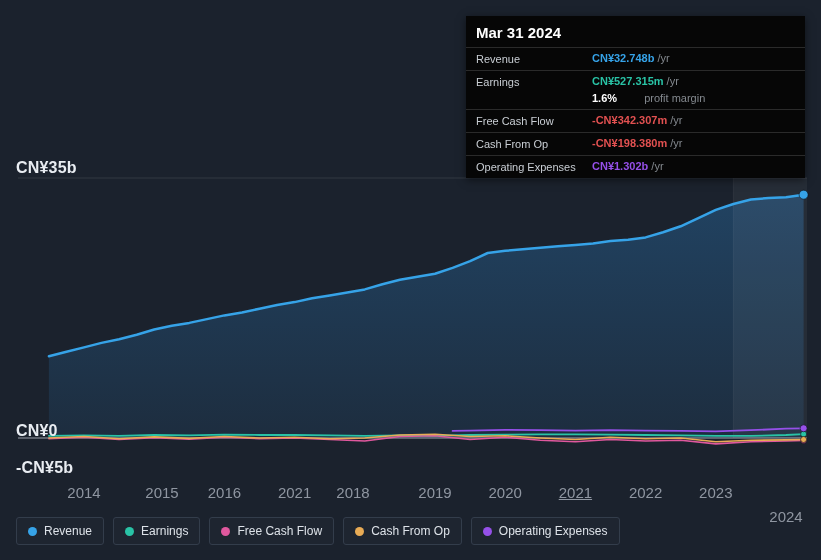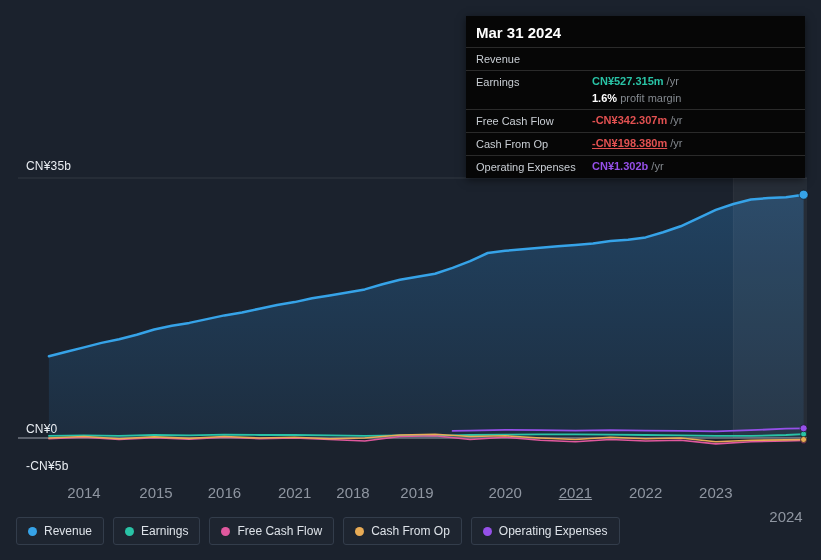--- a/index.html
+++ b/index.html
@@ -1,37 +1,37 @@
 <!DOCTYPE html>
 <html><head>
 <meta charset="utf-8">
 <style>
   html,body{margin:0;padding:0;background:#1b222d;}
   .page{position:relative;width:821px;height:560px;background:#1b222d;overflow:hidden;
         font-family:"Liberation Sans",sans-serif;}
   #chart-svg{position:absolute;left:0;top:0;}
 
-  .ylabel{position:absolute;left:26px;color:#e9edf2;font-size:12px;font-weight:400;letter-spacing:.2px;}
+  .ylabel{position:absolute;left:16px;color:#e9edf2;font-size:16px;font-weight:700;letter-spacing:.2px;}
   .y35{top:159px;} .y0{top:422px;} .yneg{top:459px;}
 
   #x-axis{position:absolute;left:0;top:484px;width:821px;height:16px;}
   #x-axis span{position:absolute;width:44px;text-align:center;color:#8f96a1;font-size:15px;}
 
   
   .tt{position:absolute;left:466px;top:16px;width:339px;background:#060606;z-index:5;
       box-shadow:0 2px 8px rgba(0,0,0,.5);}
   .tt-header{padding:8px 10px 6px;color:#ffffff;font-weight:700;font-size:15px;}
   .tt-row{display:flex;align-items:flex-start;border-top:1px solid #2a2a2a;padding:4px 10px;font-size:11px;line-height:13px;}
   .tt-label{width:116px;flex:none;color:#c9ced4;padding-top:1px;}
   .tt-valcol{flex:1;}
   .val{font-weight:700;}
   .suffix{color:#84898f;}
   .margin-line{margin-top:4px;}
   .margin-bold{color:#ffffff;font-weight:700;text-align:center;}
-  .margin-text{color:#84898f;}
+  .margin-text{color:#84898f;margin-left:24px;}
 
   
   .legend{position:absolute;left:16px;top:517px;display:flex;gap:9px;}
   .legend-item{display:flex;align-items:center;gap:7px;border:1px solid #333d4b;border-radius:3px;
                padding:6px 11px;background:rgba(255,255,255,0.015);cursor:pointer;}
   .dot{width:9px;height:9px;border-radius:50%;flex:none;}
   .legend-label{color:#dde2e8;font-size:12px;white-space:nowrap;}
 </style>
 </head>
 <body>
@@ -61,55 +61,56 @@
       <path d="M452.6 430.9 L470.1 430.6 L505.2 429.8 L540.3 430.2 L575.4 430.6 L610.5 430.2 L645.6 430.6 L680.7 430.9 L715.8 431.3 L750.9 430.2 L786.0 428.7 L803.6 428.3" fill="none" stroke="#9550e8" stroke-width="1.8" stroke-linejoin="round" stroke-linecap="round"></path>
       <circle cx="803.6" cy="428.3" r="3.5" fill="#9550e8" stroke="rgba(10,14,20,0.6)" stroke-width="1"></circle>
     </svg>
 
   <div class="ylabel y35">CN¥35b</div>
   <div class="ylabel y0">CN¥0</div>
   <div class="ylabel yneg">-CN¥5b</div>
 
   <div id="x-axis">
       <span style="left: 62px;">2014</span>
-      <span style="left: 134px;">2015</span>
+      <span style="left: 140px;">2015</span>
       <span style="left: 202.4px;">2016</span>
       <span style="left: 272.6px;">2021</span>
       <span style="left: 331px;">2018</span>
-      <span style="left: 395px;">2019</span>
+      <span style="left: 413px;">2019</span>
       <span style="left: 483.2px;">2020</span>
       <span style="left: 553.4px; text-decoration: underline;">2021</span>
       <span style="left: 623.6px;">2022</span>
       <span style="left: 693.8px;">2023</span>
       <span style="left: 764px; margin-top: 24px;">2024</span>
     </div>
 
   <div class="tt">
     <div class="tt-header">Mar 31 2024</div>
 
     <div class="tt-row">
       <span class="tt-label">Revenue</span>
+      <span class="tt-valcol"><span class="val" style="color: rgb(54, 163, 232);">CN¥32.748b</span><span class="suffix"> /yr</span></span>
     </div>
 
     <div class="tt-row">
       <span class="tt-label">Earnings</span>
       <span class="tt-valcol">
         <span><span class="val" style="color: rgb(41, 195, 166);">CN¥527.315m</span><span class="suffix"> /yr</span></span>
         <div class="margin-line"><span class="margin-bold">1.6%</span><span class="margin-text"> profit margin</span></div>
       </span>
     </div>
 
     <div class="tt-row">
       <span class="tt-label">Free Cash Flow</span>
       <span class="tt-valcol"><span class="val" style="color: rgb(226, 81, 81);">-CN¥342.307m</span><span class="suffix"> /yr</span></span>
     </div>
 
     <div class="tt-row">
       <span class="tt-label">Cash From Op</span>
-      <span class="tt-valcol"><span class="val" style="color: rgb(226, 81, 81); text-decoration: underline;">-CN¥198.380m</span><span class="suffix"> /yr</span></span>
+      <span class="tt-valcol"><span class="val" style="color: rgb(226, 81, 81);">-CN¥198.380m</span><span class="suffix"> /yr</span></span>
     </div>
 
     <div class="tt-row">
       <span class="tt-label">Operating Expenses</span>
       <span class="tt-valcol"><span class="val" style="color: rgb(149, 80, 232);">CN¥1.302b</span><span class="suffix"> /yr</span></span>
     </div>
   </div>
 
   <div class="legend">
     <div class="legend-item">

